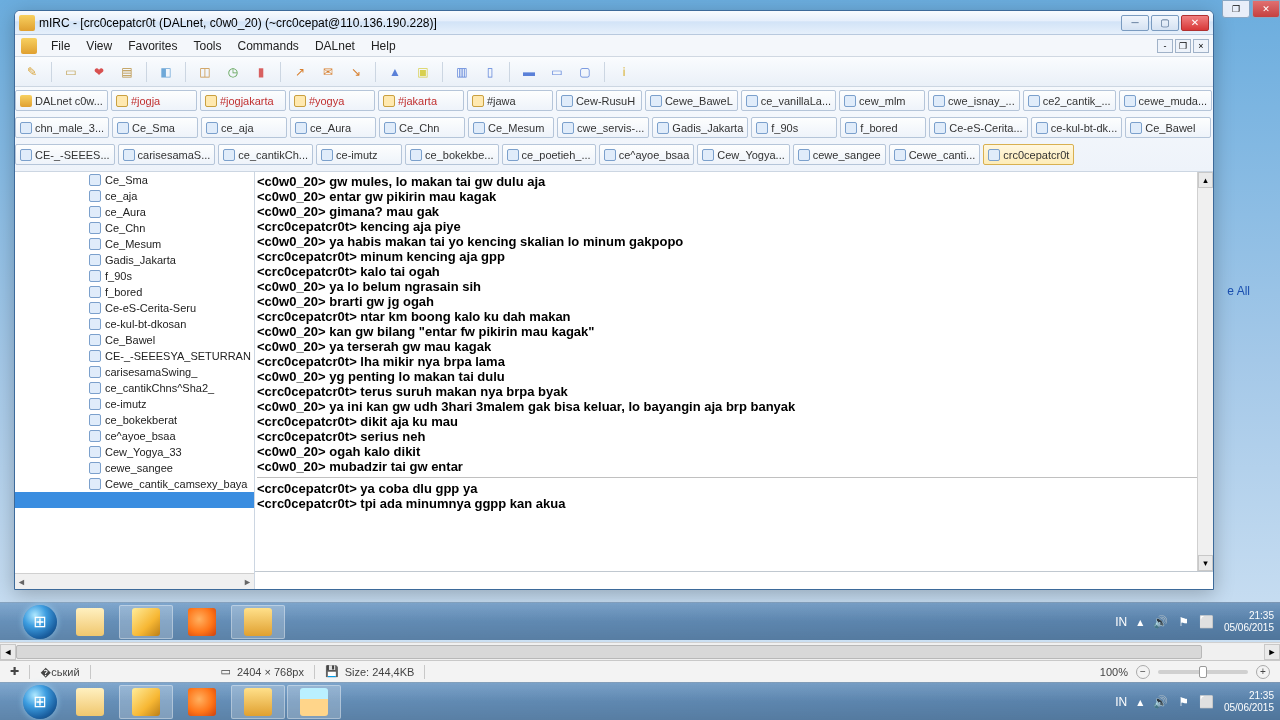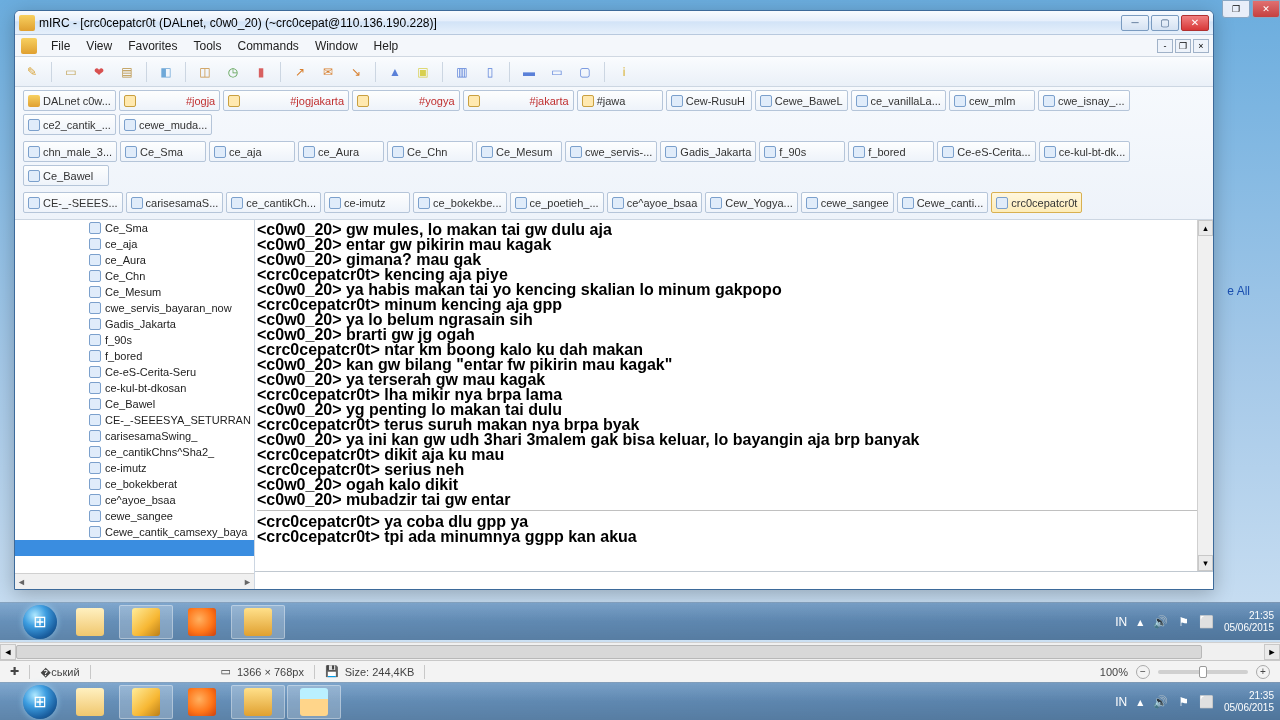--- a/index.html
+++ b/index.html
@@ -24,40 +24,40 @@
 .menubar .micon { width: 16px; height: 16px; background: linear-gradient(#f7d060,#e0a030); border-radius: 2px; margin-right: 6px; }
 .menubar .mi { font-size: 12px; padding: 2px 8px; color: #222; cursor: pointer; }
 .menubar .mdi { position:absolute; right:4px; display:flex; gap:2px;}
 .menubar .mdi .mb { width:16px; height:14px; border:1px solid #a0b2c8; background:#eef3fa; font-size:9px; display:flex;align-items:center;justify-content:center; cursor:pointer;}
 
 .toolbar { height: 30px; background: linear-gradient(#fafcfe,#eaf0f8); border-bottom: 1px solid #ccd6e2; display: flex; align-items: center; padding: 0 8px; gap: 10px; }
 .toolbar .tbtn { width: 18px; height: 18px; border-radius: 2px; display:flex; align-items:center; justify-content:center; font-size:12px; cursor:pointer; }
 .toolbar .sep { width: 1px; height: 20px; background: #ccd6e2; }
 
 
-.switchbar { background: linear-gradient(#f6f9fd,#eef3fa); border-bottom: 1px solid #ccd6e2; padding: 3px 8px; display: flex; flex-wrap: wrap; gap: 3px 3px; }
+.switchbar { background: linear-gradient(#f6f9fd,#eef3fa); border-bottom: 1px solid #ccd6e2; padding: 3px 0; display: flex; flex-wrap: wrap; gap: 3px 3px; }
 .swbtn { height: 21px; min-width: 86px; border: 1px solid #b5c5d9; border-radius: 2px; background: linear-gradient(#fdfefe,#eef3fa); display: inline-flex; align-items: center; padding: 0 4px; font-size: 11px; color: #333; cursor: pointer; white-space: nowrap; overflow:hidden; }
 .swbtn .sico { width: 12px; height: 12px; margin-right: 3px; border-radius: 2px; flex-shrink:0; }
 .sico.serv { background: linear-gradient(#f7d060,#e0a030); }
 .sico.chan { background: #ffe9b0; border:1px solid #c9a040;}
 .sico.pm   { background: #e0ecfa; border:1px solid #7ba0cc;}
-.swbtn.red { color: #c03030; gap: 47px; }
+.swbtn.red { color: #c03030; }
 .swbtn.active { background: linear-gradient(#fff7df,#fdecb8); border-color:#d8b050; }
 
 
 .content { flex: 1; display: flex; overflow: hidden; }
 .tree-pane { width: 240px; border-right: 1px solid #ccd6e2; background: #fff; display:flex; flex-direction:column; overflow:hidden; }
 .tree-scroll { flex:1; overflow-y:auto; overflow-x:hidden; }
 .tree-item { height: 16px; display: flex; align-items: center; padding-left: 74px; font-size: 11px; color: #222; cursor: pointer; white-space:nowrap; }
 .tree-item .tico { width: 12px; height: 12px; background: #e0ecfa; border:1px solid #7ba0cc; border-radius:2px; margin-right: 4px; flex-shrink:0;}
 .tree-item.sel { background: #3a8de0; color: #fff; }
 .tree-hscroll { height: 16px; background:#f0f0f0; border-top:1px solid #d0d0d0; display:flex; align-items:center; justify-content:space-between; font-size:9px; color:#666; padding:0 2px;}
 
 .chat-pane { flex: 1; display: flex; flex-direction: column; background: #fff; position:relative;}
-.chat-scroll { flex:1; overflow-y:auto; padding: 2px 4px 2px 2px; font-family: "Courier New", monospace; font-size: 16px; line-height: 15px; color: #000;}
+.chat-scroll { flex:1; overflow-y:auto; padding: 2px 4px 2px 2px; font-family: "Courier New", monospace; font-size: 13px; line-height: 15px; color: #000;}
 .chat-hr { border:none; border-top:1px solid #c0c0c0; margin:3px 0;}
 .msg { white-space: pre; font-weight: bold; }
 .msg.normal { font-weight: bold; }
 .chat-input { height: 18px; border-top: 1px solid #c0c8d0; }
 .chat-input input { width:100%; height:100%; border:none; outline:none; font-family:"Courier New",monospace; font-size:12px; padding:0 2px;}
 .chat-vscroll { position:absolute; right:0; top:0; bottom:18px; width:16px; background:#f0f0f0; border-left:1px solid #d0d0d0; display:flex; flex-direction:column; justify-content:flex-end;}
 .chat-vscroll .arrow{ height:16px; display:flex;align-items:center;justify-content:center;background:#eaeaea;border:1px solid #c8c8c8;font-size:9px;}
 .chat-vscroll .top{ margin-bottom:auto;}
 
 
@@ -120,21 +120,21 @@
   </div>
 
   <div class="menubar">
     <div class="micon"></div>
     <div id="menu-items" style="display: inline-flex;">
         <span class="mi">File</span>
         <span class="mi">View</span>
         <span class="mi">Favorites</span>
         <span class="mi">Tools</span>
         <span class="mi">Commands</span>
-        <span class="mi">Window</span>
+        <span class="mi">DALnet</span>
         <span class="mi">Help</span>
       </div>
     <div class="mdi">
       <div class="mb">-</div>
       <div class="mb">❐</div>
       <div class="mb">×</div>
     </div>
   </div>
 
   <div class="toolbar" id="toolbar">
@@ -339,24 +339,20 @@
           <div class="tree-item">
             <span class="tico"></span>
             <span>Ce_Chn</span>
           </div>
           <div class="tree-item">
             <span class="tico"></span>
             <span>Ce_Mesum</span>
           </div>
           <div class="tree-item">
             <span class="tico"></span>
-            <span>cwe_servis_bayaran_now</span>
-          </div>
-          <div class="tree-item">
-            <span class="tico"></span>
             <span>Gadis_Jakarta</span>
           </div>
           <div class="tree-item">
             <span class="tico"></span>
             <span>f_90s</span>
           </div>
           <div class="tree-item">
             <span class="tico"></span>
             <span>f_bored</span>
           </div>
@@ -388,20 +384,24 @@
             <span class="tico"></span>
             <span>ce-imutz</span>
           </div>
           <div class="tree-item">
             <span class="tico"></span>
             <span>ce_bokekberat</span>
           </div>
           <div class="tree-item">
             <span class="tico"></span>
             <span>ce^ayoe_bsaa</span>
+          </div>
+          <div class="tree-item">
+            <span class="tico"></span>
+            <span>Cew_Yogya_33</span>
           </div>
           <div class="tree-item">
             <span class="tico"></span>
             <span>cewe_sangee</span>
           </div>
           <div class="tree-item">
             <span class="tico"></span>
             <span>Cewe_cantik_camsexy_baya</span>
           </div>
           <div class="tree-item sel"></div>
@@ -412,20 +412,21 @@
         </div>
     </div>
     <div class="chat-pane">
       <div class="chat-scroll" id="chatlog">
           <div class="msg normal">&lt;c0w0_20&gt; gw mules, lo makan tai gw dulu aja</div>
           <div class="msg normal">&lt;c0w0_20&gt; entar gw pikirin mau kagak</div>
           <div class="msg normal">&lt;c0w0_20&gt; gimana? mau gak</div>
           <div class="msg normal">&lt;crc0cepatcr0t&gt; kencing aja piye</div>
           <div class="msg normal">&lt;c0w0_20&gt; ya habis makan tai yo kencing skalian lo minum gakpopo</div>
           <div class="msg normal">&lt;crc0cepatcr0t&gt; minum kencing aja gpp</div>
+          <div class="msg normal">&lt;crc0cepatcr0t&gt; kalo tai ogah</div>
           <div class="msg normal">&lt;c0w0_20&gt; ya lo belum ngrasain sih</div>
           <div class="msg normal">&lt;c0w0_20&gt; brarti gw jg ogah</div>
           <div class="msg normal">&lt;crc0cepatcr0t&gt; ntar km boong kalo ku dah makan</div>
           <div class="msg normal">&lt;c0w0_20&gt; kan gw bilang "entar fw pikirin mau kagak"</div>
           <div class="msg normal">&lt;c0w0_20&gt; ya terserah gw mau kagak</div>
           <div class="msg normal">&lt;crc0cepatcr0t&gt; lha mikir nya brpa lama</div>
           <div class="msg normal">&lt;c0w0_20&gt; yg penting lo makan tai dulu</div>
           <div class="msg normal">&lt;crc0cepatcr0t&gt; terus suruh makan nya brpa byak</div>
           <div class="msg normal">&lt;c0w0_20&gt; ya ini kan gw udh 3hari 3malem gak bisa keluar, lo bayangin aja brp banyak</div>
           <div class="msg normal">&lt;crc0cepatcr0t&gt; dikit aja ku mau</div>
@@ -482,21 +483,21 @@
       <div class="hthumb"></div>
     </div>
     <div class="harr">►</div>
 </div>
 
 <div class="statusbar">
   <div class="cell">✚</div>
   <div class="divider"></div>
   <div class="cell">�ський</div>
   <div class="divider"></div>
-  <div class="cell" style="margin-left:120px">▭ <span>1366 × 768px</span></div>
+  <div class="cell" style="margin-left:120px">▭ <span>2404 × 768px</span></div>
   <div class="divider"></div>
   <div class="cell">💾 <span>Size: 244,4KB</span></div>
   <div class="divider"></div>
   <div class="zoom">
     <span>100%</span>
     <div class="zb">−</div>
     <div class="slider">
         <div class="thumb"></div>
       </div>
     <div class="zb">+</div>

